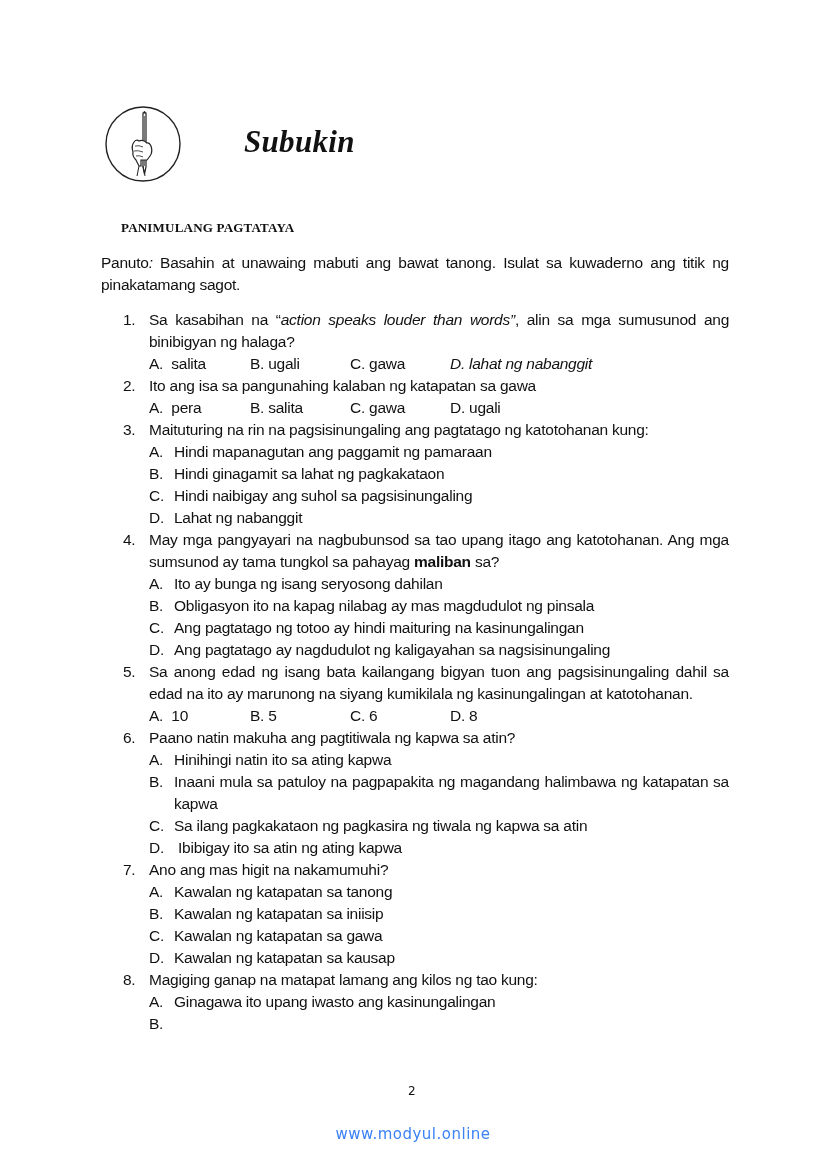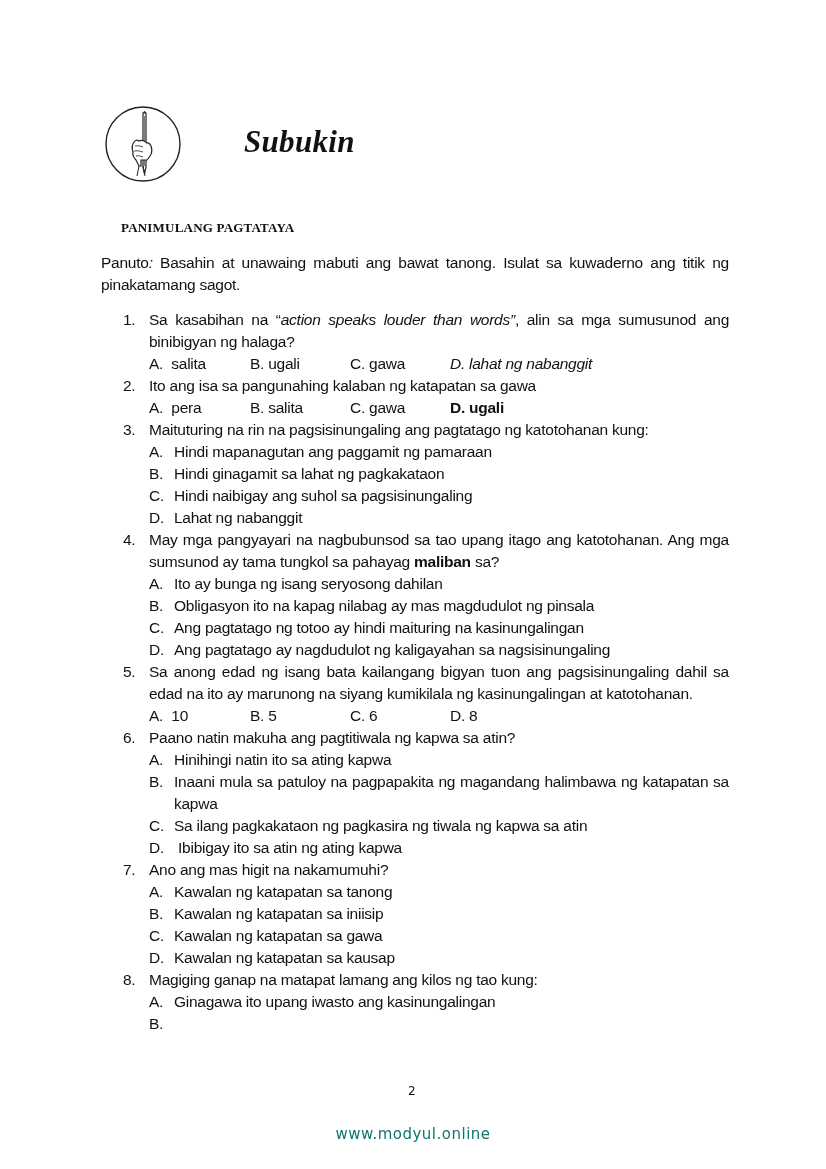--- a/index.html
+++ b/index.html
@@ -13,21 +13,21 @@
   .qlist { position:absolute; left:123px; top:309px; width:606px; font-family:"Liberation Sans", sans-serif; font-size:15.5px; line-height:22px; letter-spacing:-0.25px; }
   .q { position:relative; padding-left:26px; }
   .qnum { position:absolute; left:0; top:0; }
   .qtext { text-align:justify; }
   .qtext b { font-weight:bold; }
   .opts { position:relative; height:22px; }
   .opt-inline { position:absolute; top:0; white-space:nowrap; }
   .opt { position:relative; padding-left:25px; text-align:justify; }
   .opt-letter { position:absolute; left:0; top:0; }
   .pagenum { position:absolute; left:408px; top:1084px; font-family:"DejaVu Sans", sans-serif; font-size:12px; }
-  .watermark { position:absolute; left:0; width:826px; top:1125px; text-align:center; font-family:"DejaVu Sans", sans-serif; font-size:15px; color:#0f766e; letter-spacing:0.5px; }
+  .watermark { position:absolute; left:0; width:826px; top:1125px; text-align:center; font-family:"DejaVu Sans", sans-serif; font-size:15px; color:#3b82f6; letter-spacing:0.5px; }
 </style>
 </head>
 <body>
 
 <div class="page">
 
   <svg class="logo" viewBox="0 0 80 80">
     <circle cx="40" cy="40" r="37" fill="none" stroke="#222" stroke-width="1.4"></circle>
     <path d="M40 9 L43 9 L43 63 L41.5 70 L40 63 Z" fill="#fff" stroke="#222" stroke-width="1.2"></path>
     <path d="M40 9 Q41.5 5 43 9 Z" fill="#222"></path>
@@ -58,21 +58,21 @@
       </div>
     </div>
 
     <div class="q">
       <span class="qnum">2.</span>
       <div class="qtext">Ito ang isa sa pangunahing kalaban ng katapatan sa gawa</div>
       <div class="opts">
         <span class="opt-inline" style="left: 0px; white-space: pre;">A.  pera</span>
         <span class="opt-inline" style="left: 101px; white-space: pre;">B. salita</span>
         <span class="opt-inline" style="left: 201px; white-space: pre;">C. gawa</span>
-        <span class="opt-inline" style="left: 301px; white-space: pre; font-weight: bold;">D. ugali</span>
+        <span class="opt-inline" style="left: 301px; white-space: pre;">D. ugali</span>
       </div>
     </div>
 
     <div class="q">
       <span class="qnum">3.</span>
       <div class="qtext">Maituturing na rin na pagsisinungaling ang pagtatago ng katotohanan kung:</div>
       <div class="opt"><span class="opt-letter">A.</span><span>Hindi mapanagutan ang paggamit  ng pamaraan</span></div>
       <div class="opt"><span class="opt-letter">B.</span><span>Hindi ginagamit sa lahat ng pagkakataon</span></div>
       <div class="opt"><span class="opt-letter">C.</span><span>Hindi naibigay ang suhol sa pagsisinungaling</span></div>
       <div class="opt"><span class="opt-letter">D.</span><span>Lahat ng nabanggit</span></div>

